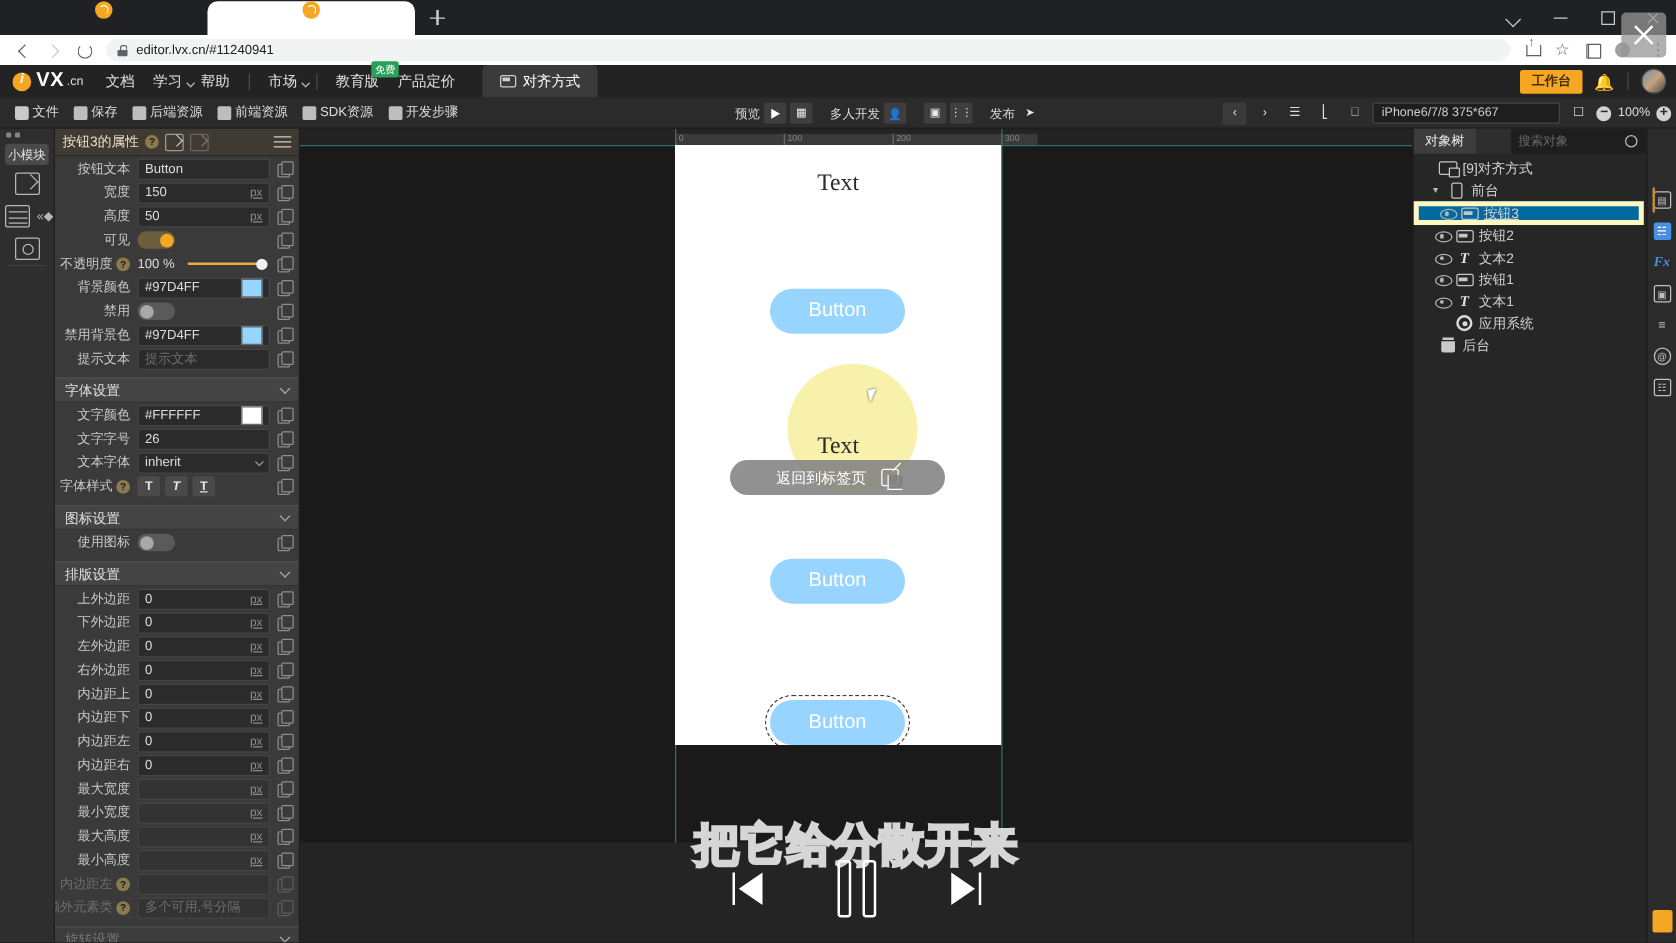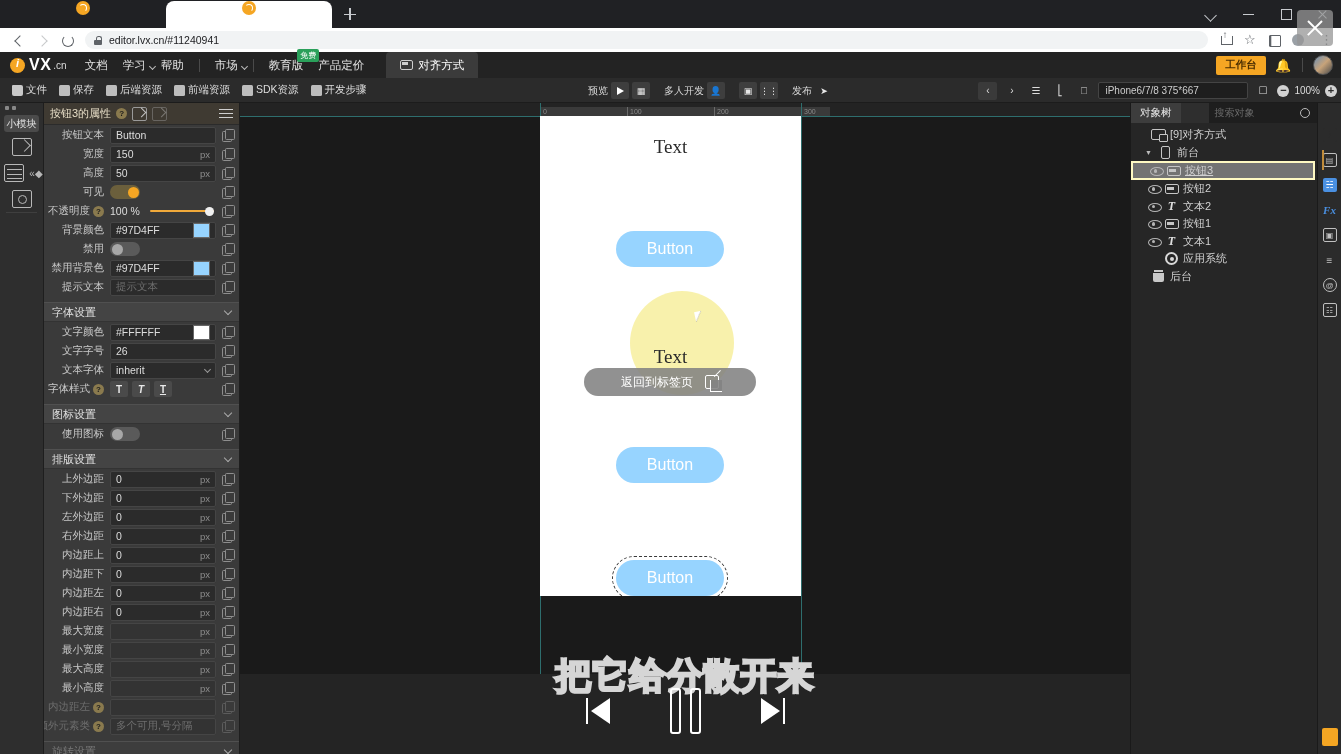--- a/index.html
+++ b/index.html
@@ -350,21 +350,21 @@
   }
   .plabel.dim { color: #6e6e6e; }
   .pfield {
     flex: 1 1 auto; height: 17px; background: #2b2b2b; border: 1px solid #454545;
     border-radius: 2px; display: flex; align-items: center; padding: 0 5px;
     color: #ddd; font-size: 10.5px; position: relative; min-width: 0;
   }
   .pfield.empty { background: #333; }
   .pfield .ph { color: #6e6e6e; }
   .unit {
-    margin-left: auto; color: #8d8d8d; font-size: 9.5px; padding-left: 4px;
+    margin-left: auto; color: #8d8d8d; font-size: 9.5px; padding-left: 4px; text-decoration: underline;
   }
   .copy-btn {
     width: 15px; height: 15px; margin-left: 4px; flex: 0 0 15px;
     position: relative; opacity: .75;
   }
   .copy-btn::before {
     content: ""; position: absolute; left: 2px; top: 3.5px; width: 7.5px;
     height: 8.5px; border: 1.1px solid #aaa; border-radius: 1.5px;
   }
   .copy-btn::after {
@@ -561,21 +561,21 @@
   .tree-search-icon::after {
     content: ""; position: absolute; left: 1px; top: 5px; width: 8px;
     height: 8px; border: 1.3px solid #bbb; border-radius: 50%;
   }
   .tree-list { padding-top: 3px; }
   .tnode {
     height: 17.5px; display: flex; align-items: center; gap: 4px;
     padding-right: 4px; position: relative;
   }
   .tnode.sel {
-    background: #737373; border: 2px solid #fef9c3; height: 19px;
+    background: #0369a1; border: 4px solid #fef9c3; height: 19px;
     margin-right: 2px;
     text-decoration: underline;
   }
   .eye {
     width: 13px; height: 13px; flex: 0 0 13px; position: relative;
     margin-left: 16px;
   }
   .eye::before {
     content: ""; position: absolute; left: 0.5px; top: 3px; width: 12px;
     height: 7px; border: 1.2px solid #b5b5b5; border-radius: 50% 50%;

